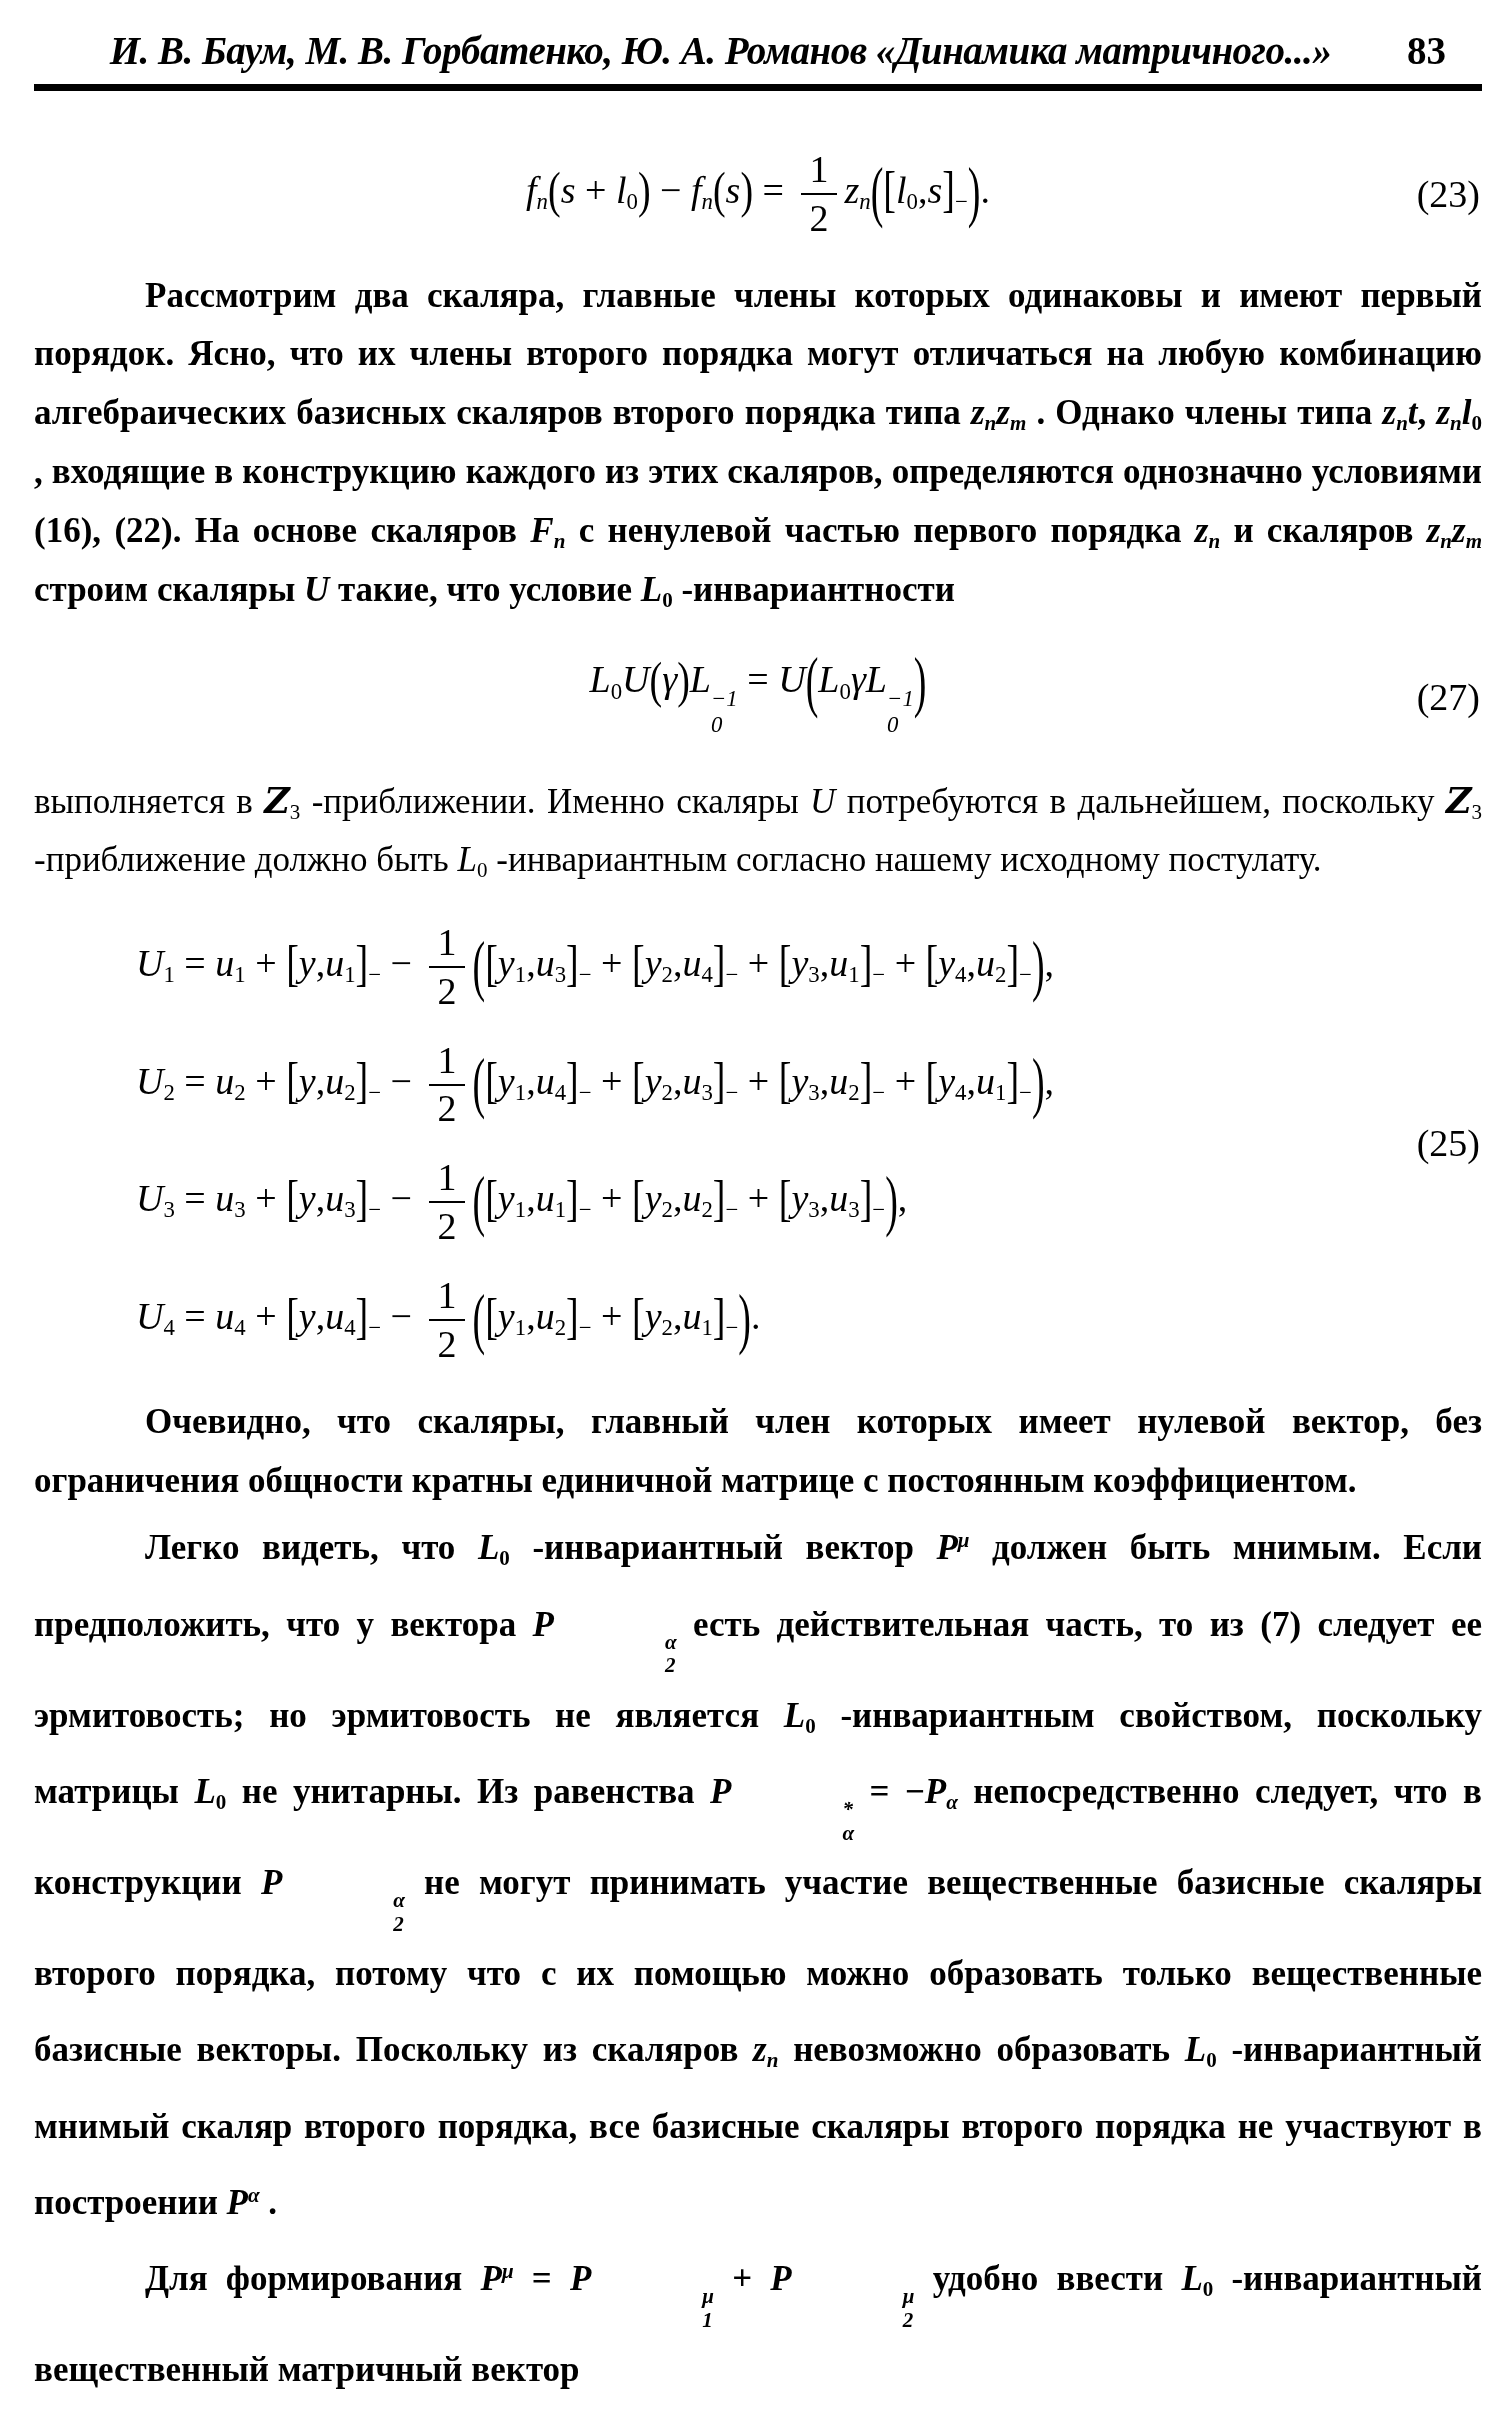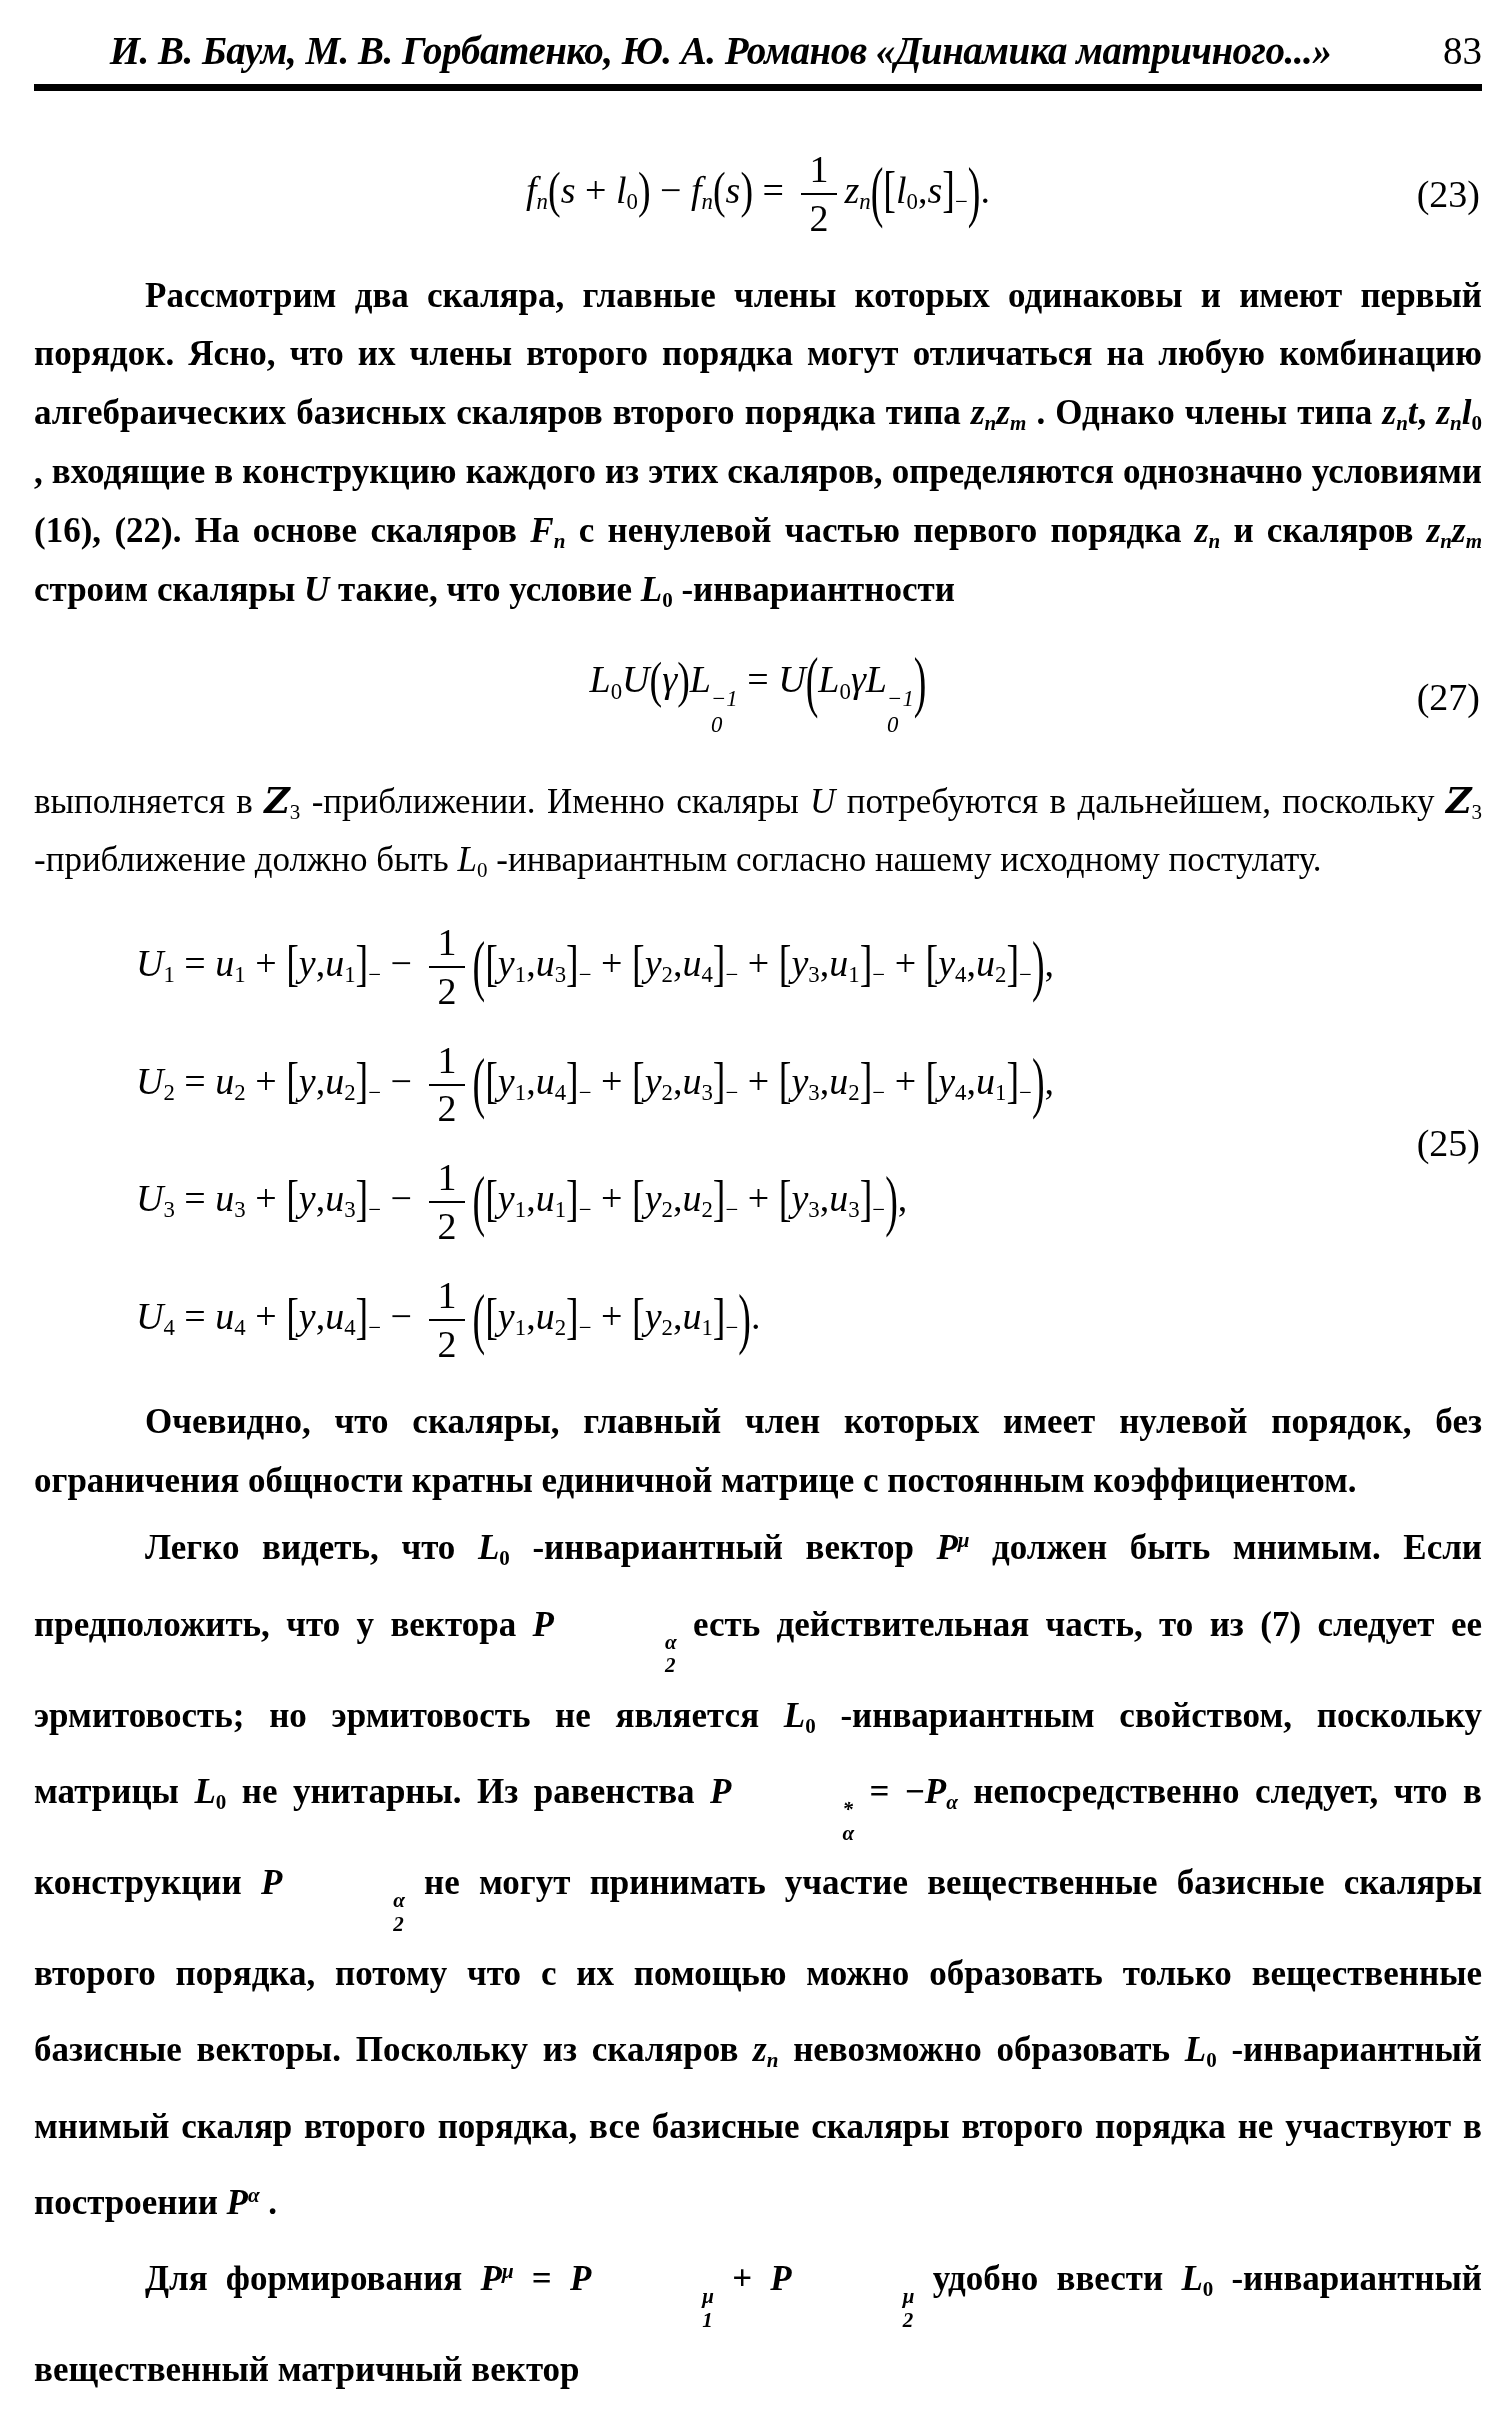--- a/index.html
+++ b/index.html
@@ -4,21 +4,21 @@
 <style>
   html,body{margin:0;padding:0;background:#e8e8e8;}
   .page{
     width:1507px;min-height:2413px;margin:0 auto;background:#ffffff;color:#000;
     font-family:"Liberation Serif","DejaVu Serif",serif;
     box-sizing:border-box;padding:28px 25px 38px 34px;
   }
   
   .hdr{display:flex;align-items:baseline;font-size:39px;}
   .hdr-title{flex:1;text-align:center;font-style:italic;font-weight:600;letter-spacing:-0.5px;}
-  .hdr-page{width:75px;text-align:right;font-weight:400;}
+  .hdr-page{width:75px;text-align:left;font-weight:700;}
   .rule{height:6.6px;background:#000;margin-top:11.3px;}
   
   .para{font-size:35px;line-height:1.68;text-align:justify;margin:0;}
   .para.indent{text-indent:111px;font-weight:bold;}
   .para.wide{line-height:2.18;}
   sub{font-size:60%;vertical-align:-0.3em;line-height:0;}
   sup{font-size:60%;vertical-align:0.55em;line-height:0;}
   
   .ss{display:inline-flex;flex-direction:column;align-items:flex-start;
       vertical-align:-0.62em;font-size:60%;line-height:1.12;font-style:italic;}
@@ -74,21 +74,21 @@
   <p class="para">выполняется в <span class="scr">Z</span><sub>3</sub> -приближении. Именно скаляры <i>U</i> потребуются в дальнейшем, поскольку <span class="scr">Z</span><sub>3</sub> -приближение должно быть <i>L</i><sub>0</sub> -инвариантным согласно нашему исходному постулату.</p>
 
   <div class="eq-block">
     <div class="eq-line"><i>U</i><sub>1</sub> = <i>u</i><sub>1</sub> + <span class="bk">[</span><i>y</i>,<i>u</i><sub>1</sub><span class="bk">]</span><sub>−</sub> − <span class="frac"><span class="n">1</span><span class="d">2</span></span><span class="bp2">(</span><span class="bk">[</span><i>y</i><sub>1</sub>,<i>u</i><sub>3</sub><span class="bk">]</span><sub>−</sub> + <span class="bk">[</span><i>y</i><sub>2</sub>,<i>u</i><sub>4</sub><span class="bk">]</span><sub>−</sub> + <span class="bk">[</span><i>y</i><sub>3</sub>,<i>u</i><sub>1</sub><span class="bk">]</span><sub>−</sub> + <span class="bk">[</span><i>y</i><sub>4</sub>,<i>u</i><sub>2</sub><span class="bk">]</span><sub>−</sub><span class="bp2">)</span>,</div>
     <div class="eq-line"><i>U</i><sub>2</sub> = <i>u</i><sub>2</sub> + <span class="bk">[</span><i>y</i>,<i>u</i><sub>2</sub><span class="bk">]</span><sub>−</sub> − <span class="frac"><span class="n">1</span><span class="d">2</span></span><span class="bp2">(</span><span class="bk">[</span><i>y</i><sub>1</sub>,<i>u</i><sub>4</sub><span class="bk">]</span><sub>−</sub> + <span class="bk">[</span><i>y</i><sub>2</sub>,<i>u</i><sub>3</sub><span class="bk">]</span><sub>−</sub> + <span class="bk">[</span><i>y</i><sub>3</sub>,<i>u</i><sub>2</sub><span class="bk">]</span><sub>−</sub> + <span class="bk">[</span><i>y</i><sub>4</sub>,<i>u</i><sub>1</sub><span class="bk">]</span><sub>−</sub><span class="bp2">)</span>,</div>
     <div class="eq-line"><i>U</i><sub>3</sub> = <i>u</i><sub>3</sub> + <span class="bk">[</span><i>y</i>,<i>u</i><sub>3</sub><span class="bk">]</span><sub>−</sub> − <span class="frac"><span class="n">1</span><span class="d">2</span></span><span class="bp2">(</span><span class="bk">[</span><i>y</i><sub>1</sub>,<i>u</i><sub>1</sub><span class="bk">]</span><sub>−</sub> + <span class="bk">[</span><i>y</i><sub>2</sub>,<i>u</i><sub>2</sub><span class="bk">]</span><sub>−</sub> + <span class="bk">[</span><i>y</i><sub>3</sub>,<i>u</i><sub>3</sub><span class="bk">]</span><sub>−</sub><span class="bp2">)</span>,</div>
     <div class="eq-line"><i>U</i><sub>4</sub> = <i>u</i><sub>4</sub> + <span class="bk">[</span><i>y</i>,<i>u</i><sub>4</sub><span class="bk">]</span><sub>−</sub> − <span class="frac"><span class="n">1</span><span class="d">2</span></span><span class="bp2">(</span><span class="bk">[</span><i>y</i><sub>1</sub>,<i>u</i><sub>2</sub><span class="bk">]</span><sub>−</sub> + <span class="bk">[</span><i>y</i><sub>2</sub>,<i>u</i><sub>1</sub><span class="bk">]</span><sub>−</sub><span class="bp2">)</span>.</div>
     <div class="eq-num">(25)</div>
   </div>
 
-  <p class="para indent mt1">Очевидно, что скаляры, главный член которых имеет нулевой порядок, без ограничения общности кратны единичной матрице с постоянным коэффициентом.</p>
+  <p class="para indent mt1">Очевидно, что скаляры, главный член которых имеет нулевой вектор, без ограничения общности кратны единичной матрице с постоянным коэффициентом.</p>
   <p class="para indent wide">Легко видеть, что <i>L</i><sub>0</sub> -инвариантный вектор <i>P</i><sup><i>μ</i></sup> должен быть мнимым. Если предположить, что у вектора <i>P</i><span class="ss">
         <span class="t">α</span>
         <span class="b">2</span>
       </span> есть действительная часть, то из (7) следует ее эрмитовость; но эрмитовость не является <i>L</i><sub>0</sub> -инвариантным свойством, поскольку матрицы <i>L</i><sub>0</sub> не унитарны. Из равенства <i>P</i><span class="ss">
         <span class="t">*</span>
         <span class="b">α</span>
       </span> = −<i>P</i><sub><i>α</i></sub> непосредственно следует, что в конструкции <i>P</i><span class="ss">
         <span class="t">α</span>
         <span class="b">2</span>
       </span> не могут принимать участие вещественные базисные скаляры второго порядка, потому что с их помощью можно образовать только вещественные базисные векторы. Поскольку из скаляров <i>z</i><sub><i>n</i></sub> невозможно образовать <i>L</i><sub>0</sub> -инвариантный мнимый скаляр второго порядка, все базисные скаляры второго порядка не участвуют в построении <i>P</i><sup><i>α</i></sup> .</p>

